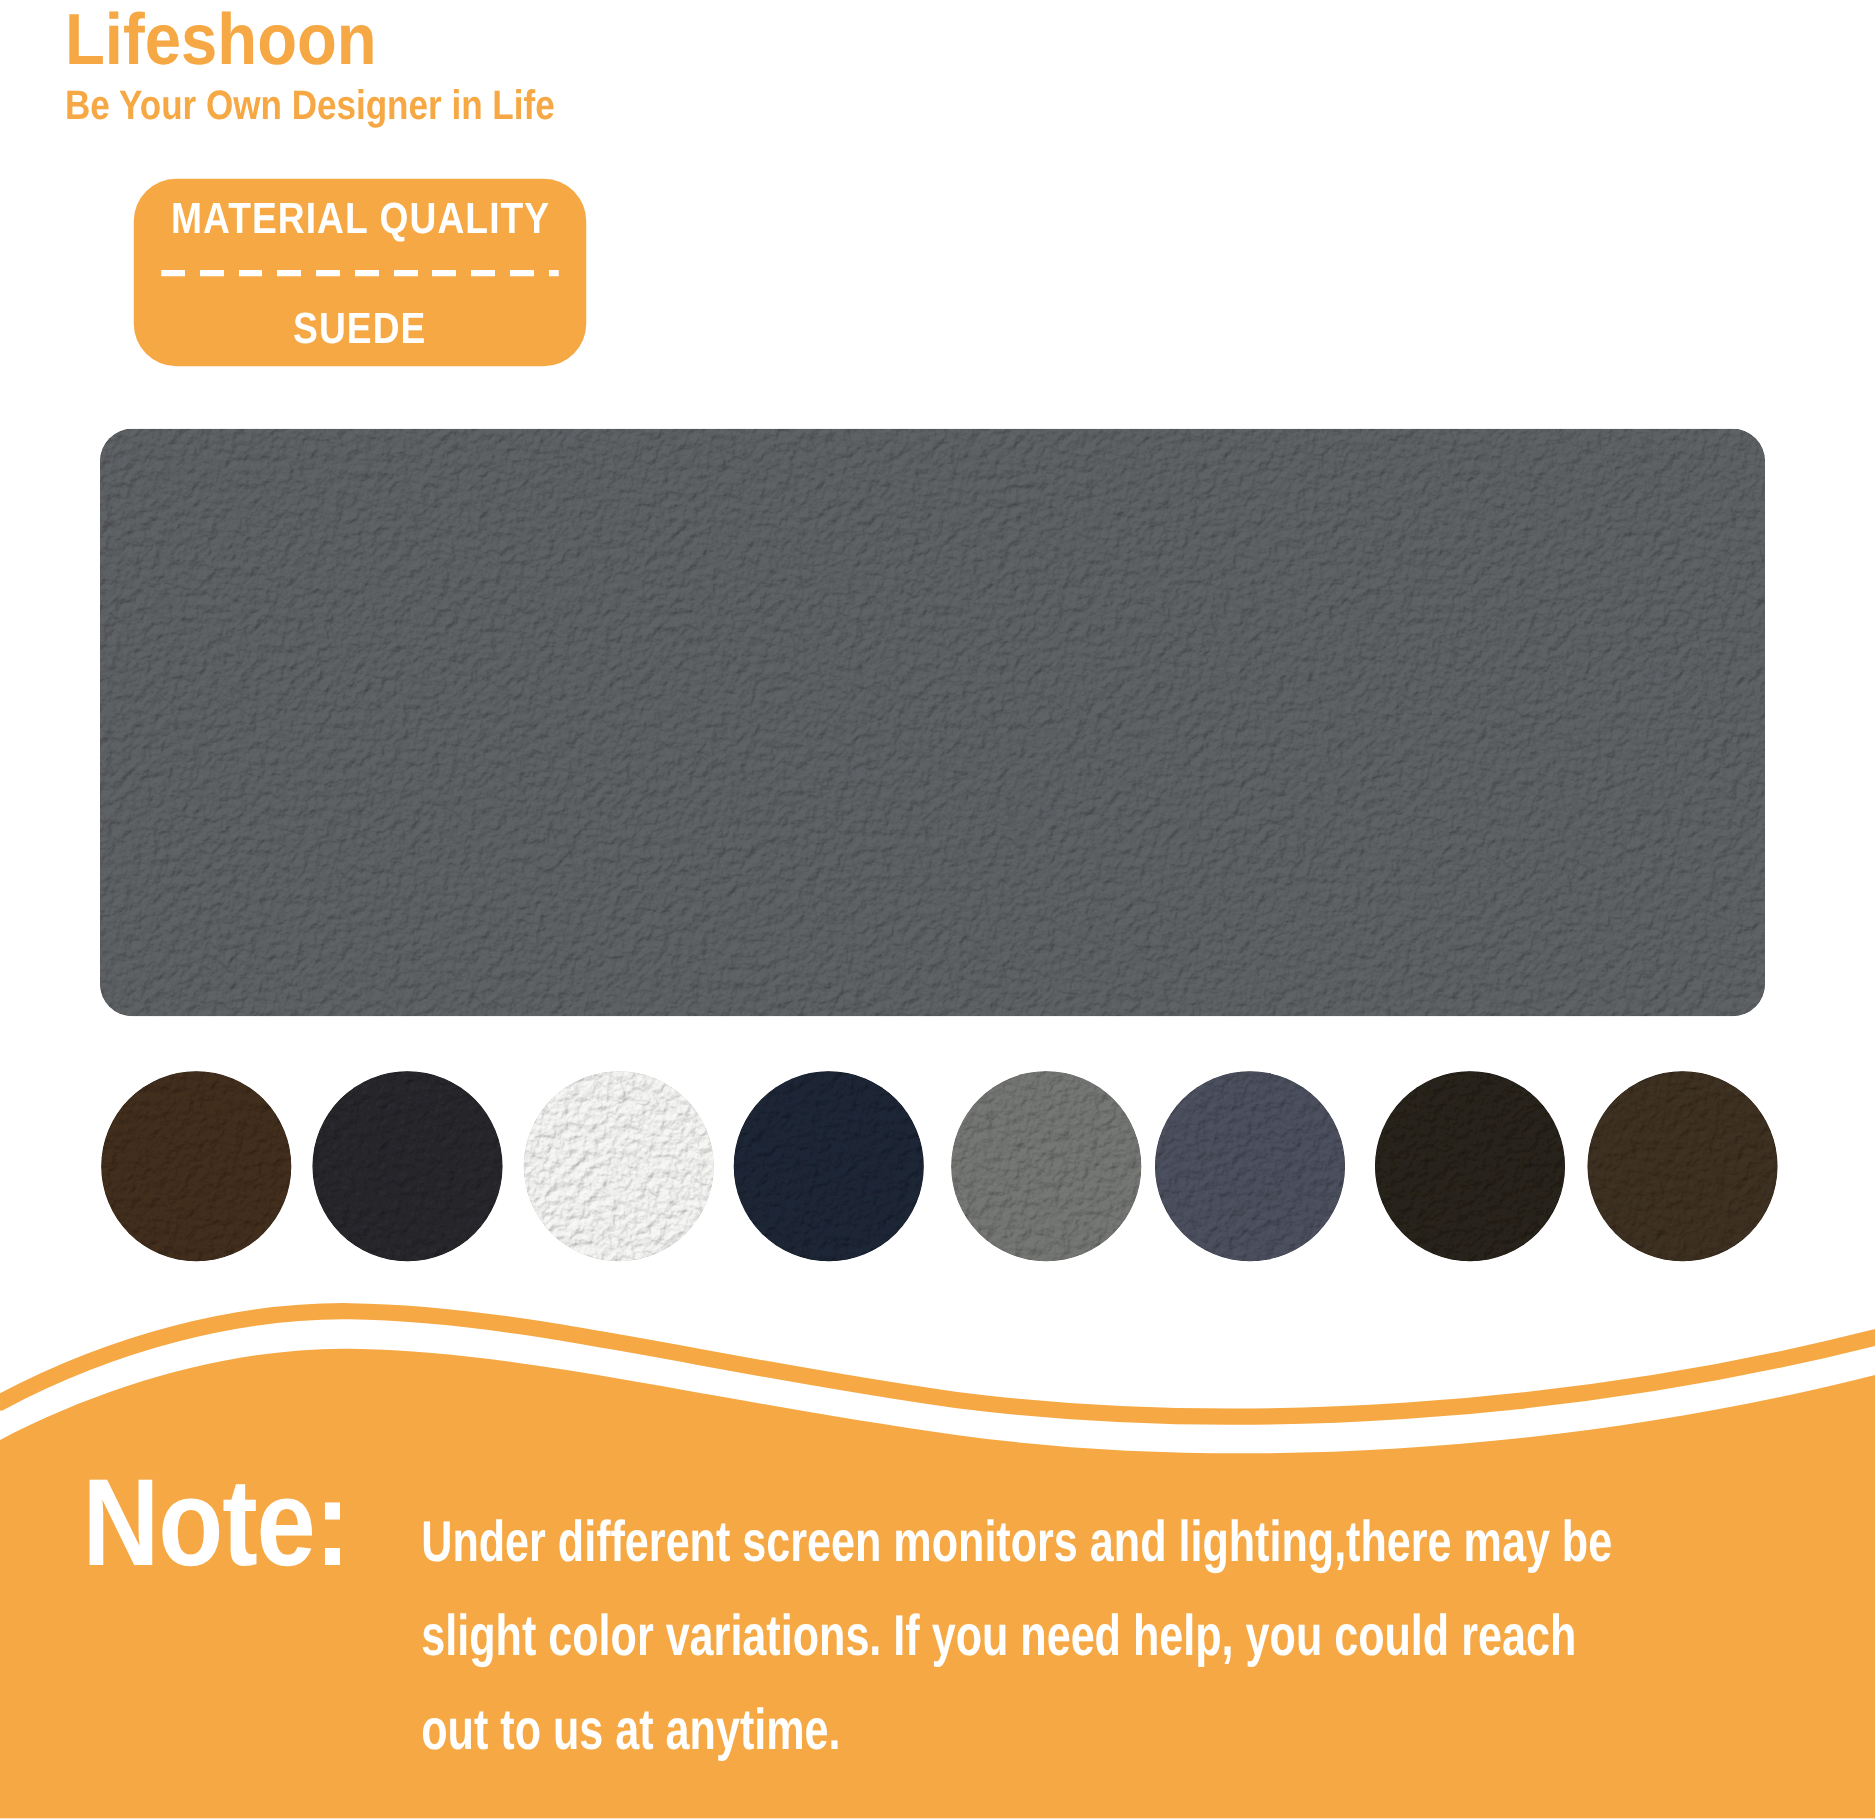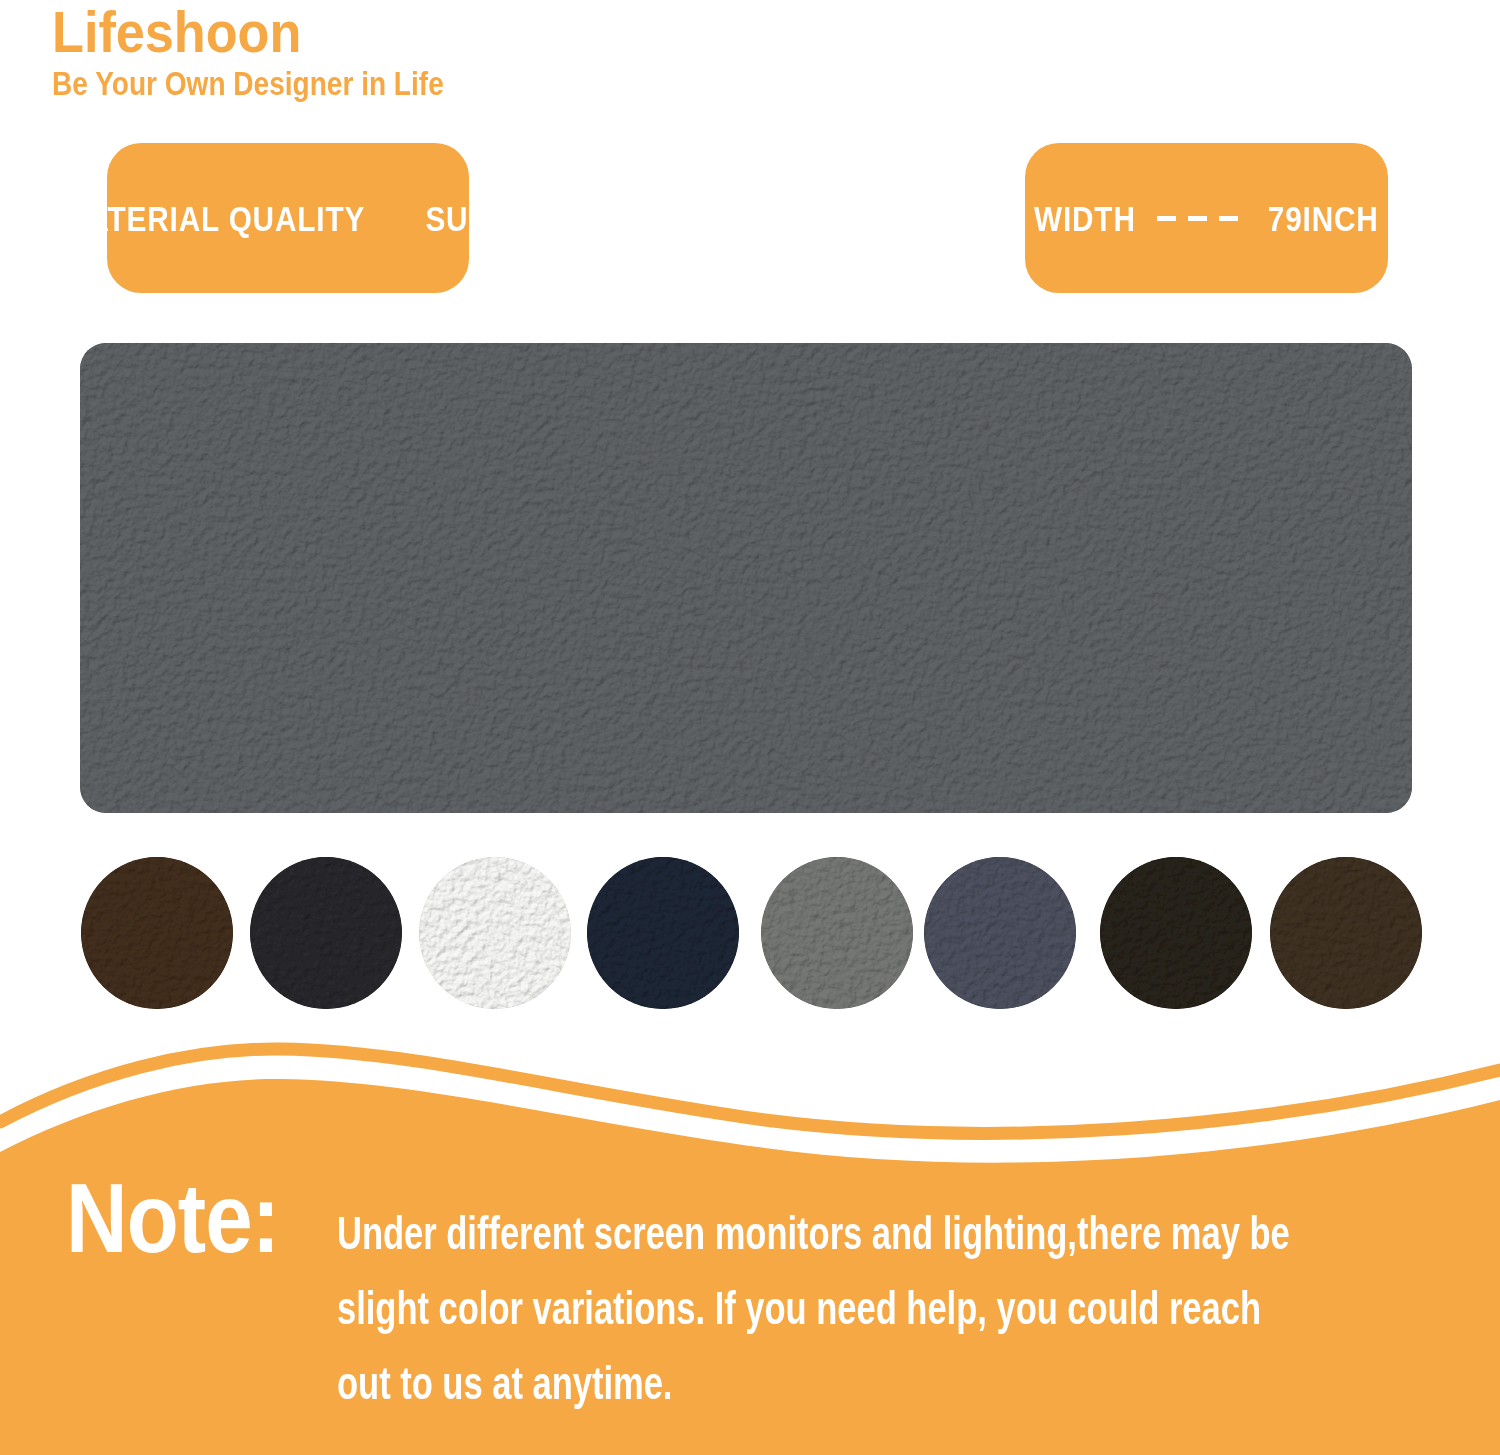--- a/index.html
+++ b/index.html
@@ -13,22 +13,22 @@
 
   
   .brand{position:absolute;left:52px;top:2px;color:var(--accent-orange);}
   .brand-name{margin:0;font-size:58px;font-weight:700;line-height:1.05;
     transform:scaleX(.90);transform-origin:left top;white-space:nowrap;}
   .brand-tagline{margin:4px 0 0;font-size:33px;font-weight:700;line-height:1.05;
     transform:scaleX(.85);transform-origin:left top;white-space:nowrap;}
 
   
   .badge{position:absolute;top:143px;height:150px;background:var(--accent-orange);
-    border-radius:34px;color:#fff;display:flex;flex-direction:row;
-    align-items:center;justify-content:center;gap:12px;padding:12px 0;}
+    border-radius:34px;color:#fff;display:flex;flex-direction:column;
+    align-items:center;justify-content:center;gap:24px;padding:12px 0;}
   .badge-label,.badge-value{font-weight:700;font-size:35px;letter-spacing:1px;
     transform:scaleX(.85);transform-origin:center;white-space:nowrap;line-height:1;}
   .badge-divider{width:88%;height:5px;
     background:repeating-linear-gradient(90deg,#fff 0 19px,transparent 19px 31px);}
   .badge-1{left:107px;width:362px;}
   .badge-2{left:567px;width:366px;}
   .badge-3{left:1025px;width:363px;}
 
   
   .fabric{position:absolute;left:80px;top:343px;}
@@ -54,25 +54,20 @@
 
   <header class="brand">
     <h1 class="brand-name">Lifeshoon</h1>
     <p class="brand-tagline">Be Your Own Designer in Life</p>
   </header>
 
   <div class="badge badge-1">
     <div class="badge-label">MATERIAL QUALITY</div>
     <div class="badge-divider"></div>
     <div class="badge-value">SUEDE</div>
-  </div>
-  <div class="badge badge-3">
-    <div class="badge-label">WIDTH</div>
-    <div class="badge-divider"></div>
-    <div class="badge-value">79INCH</div>
   </div>
 
   <svg class="fabric" width="1332" height="470" viewBox="0 0 1332 470">
     <defs>
       <filter id="suede" x="-8%" y="-8%" width="116%" height="116%">
         <feTurbulence type="fractalNoise" baseFrequency="0.13" numOctaves="4" seed="8" result="noise"></feTurbulence>
         <feDiffuseLighting in="noise" lighting-color="#ffffff" surfaceScale="2.4" result="light">
           <feDistantLight azimuth="235" elevation="60"></feDistantLight>
         </feDiffuseLighting>
         <feComposite in="light" in2="SourceGraphic" operator="arithmetic" k1="0.85" k2="0" k3="0.30" k4="0"></feComposite>

